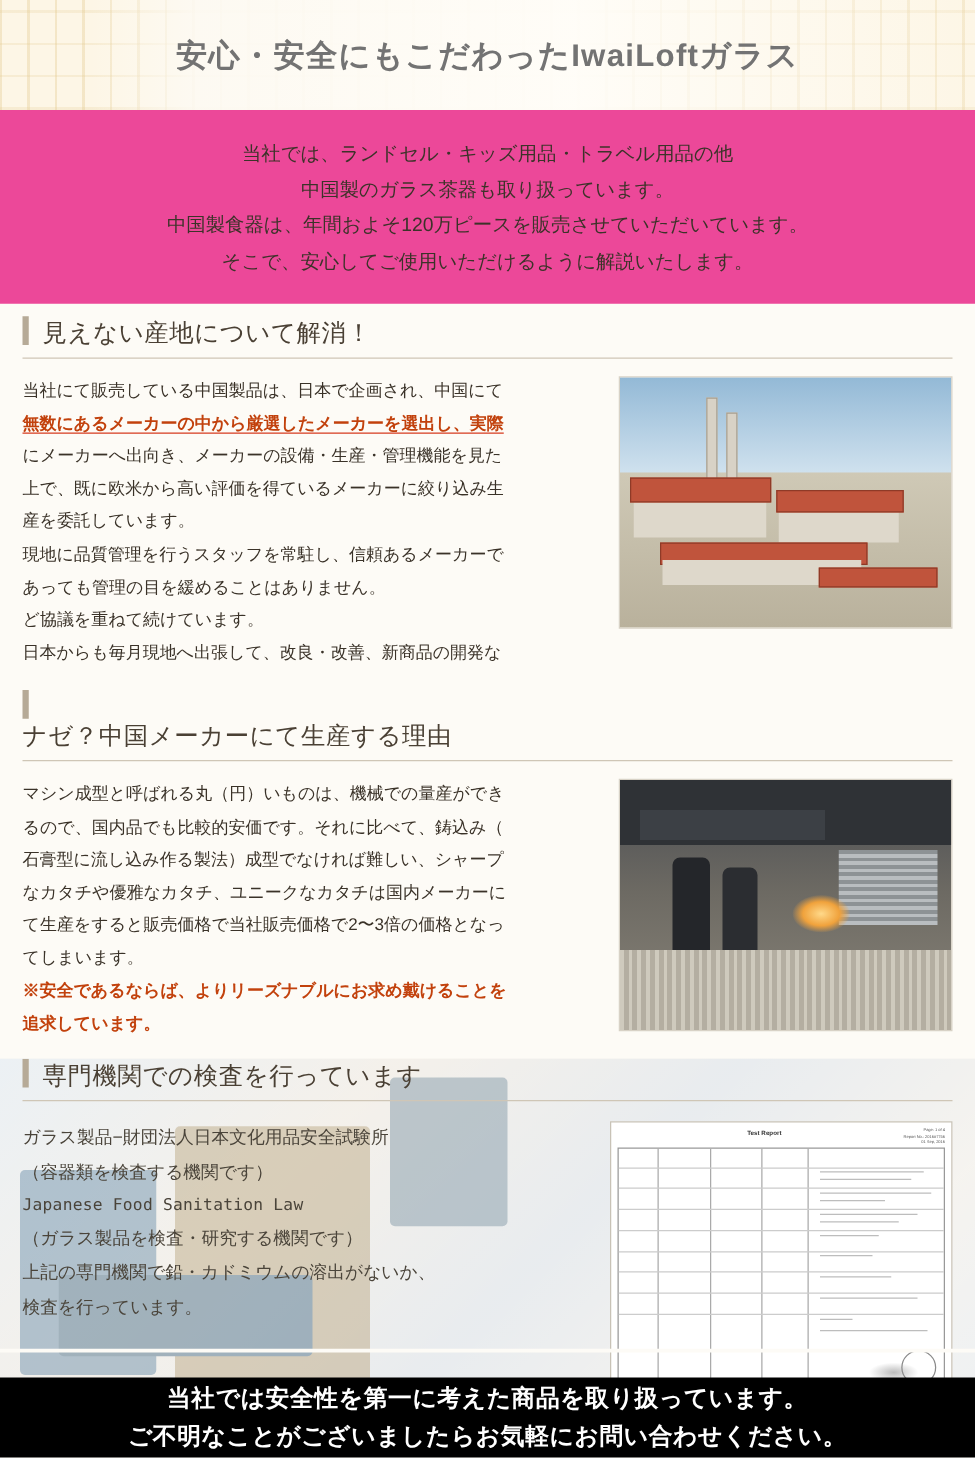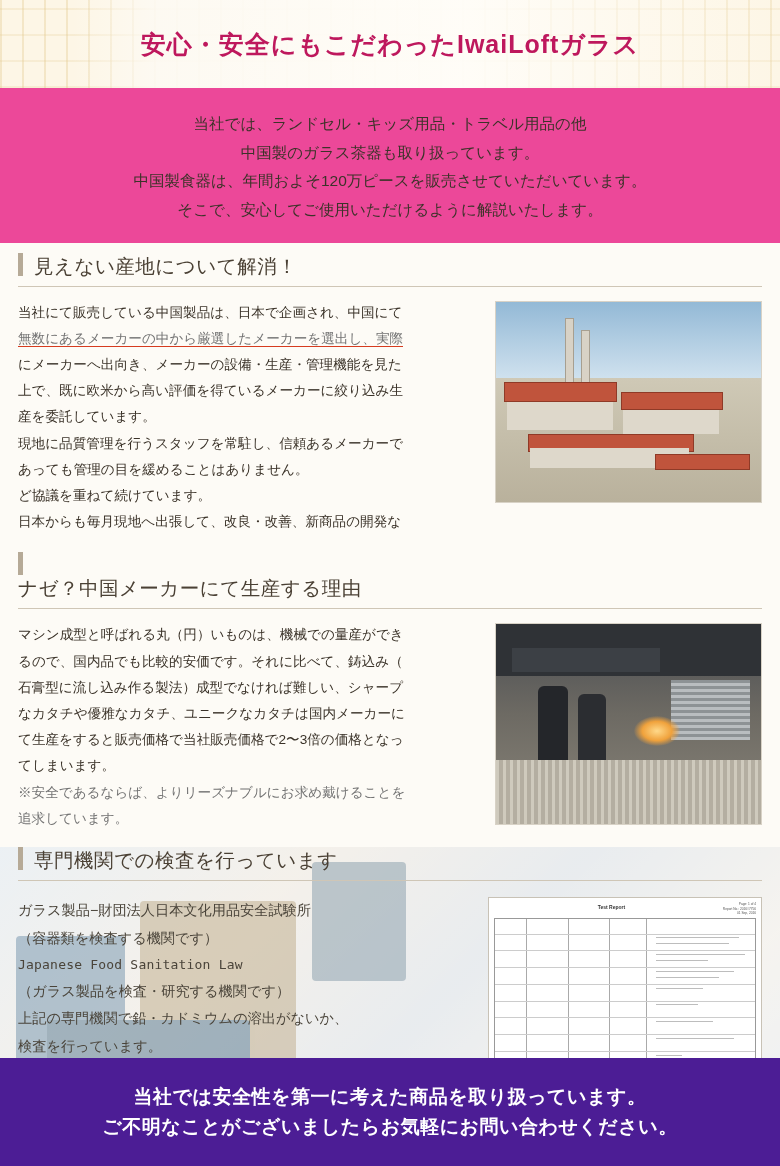--- a/index.html
+++ b/index.html
@@ -54,21 +54,21 @@
     background: linear-gradient(90deg, rgba(253,246,230,0.0) 0%, rgba(253,250,243,0.92) 12%, rgba(255,253,248,0.97) 55%, rgba(253,246,230,0.2) 100%);
   }
   .header-title {
     position: absolute;
     left: 0; right: 0;
     top: 28px;
     text-align: center;
     font-size: 25px;
     font-weight: bold;
     letter-spacing: 1px;
-    color: #be185d;
+    color: #737373;
   }
 
   
   .intro {
     padding: 22px 20px 18px 20px;
     text-align: center;
     font-size: 15.5px;
     line-height: 1.85;
     color: #3c3329;
     background: #ec4899;
@@ -103,21 +103,21 @@
     align-items: flex-start;
   }
   .block .text {
     flex: 1 1 auto;
     font-size: 13.6px;
     line-height: 1.78;
     color: #3a3228;
     padding-right: 12px;
   }
   .block .text p { margin: 0 0 2px 0; }
-  .hl-red { color: #737373; }
+  .hl-red { color: #c2410c; font-weight: bold; }
   .hl-underline { border-bottom: 1px solid #d63b1f; }
 
   .photo {
     flex: 0 0 auto;
     width: 265px;
     height: 200px;
     border: 1px solid #d8d2c6;
     position: relative;
     overflow: hidden;
   }
@@ -198,22 +198,22 @@
   .rep-row { position:absolute; left:0; right:0; border-top:0.5px solid #ccc; }
   .rep-line { position:absolute; height:0.8px; background:#bdbdbd; }
   .rep-sign { position:absolute; right:26px; bottom:22px; width:40px; height:16px;
       background: radial-gradient(ellipse at center, rgba(60,60,60,0.35), rgba(60,60,60,0) 70%); }
   .rep-stamp { position:absolute; right:12px; bottom:20px; width:26px; height:26px; border:1px solid #8a8a8a; border-radius:50%; }
 
   
   .footer {
     position: absolute;
     left: 0; right: 0; bottom: 0;
-    height: 108px;
-    background: #4c1d95;
+    height: 64px;
+    background: #000000;
     color: #ffffff;
     display: flex;
     flex-direction: column;
     align-items: center;
     justify-content: center;
     gap: 4px;
   }
   .footer div {
     font-size: 19px;
     font-weight: bold;

